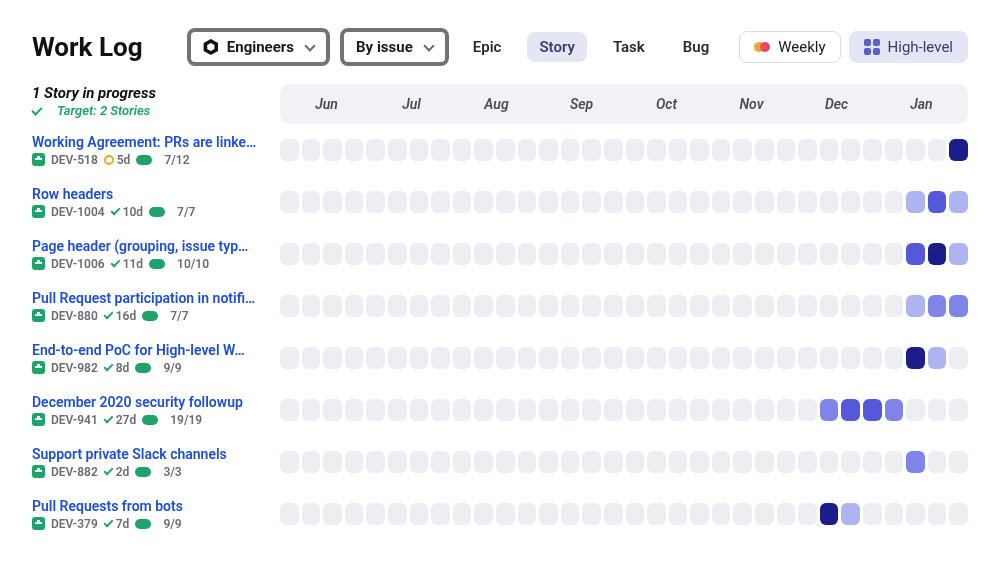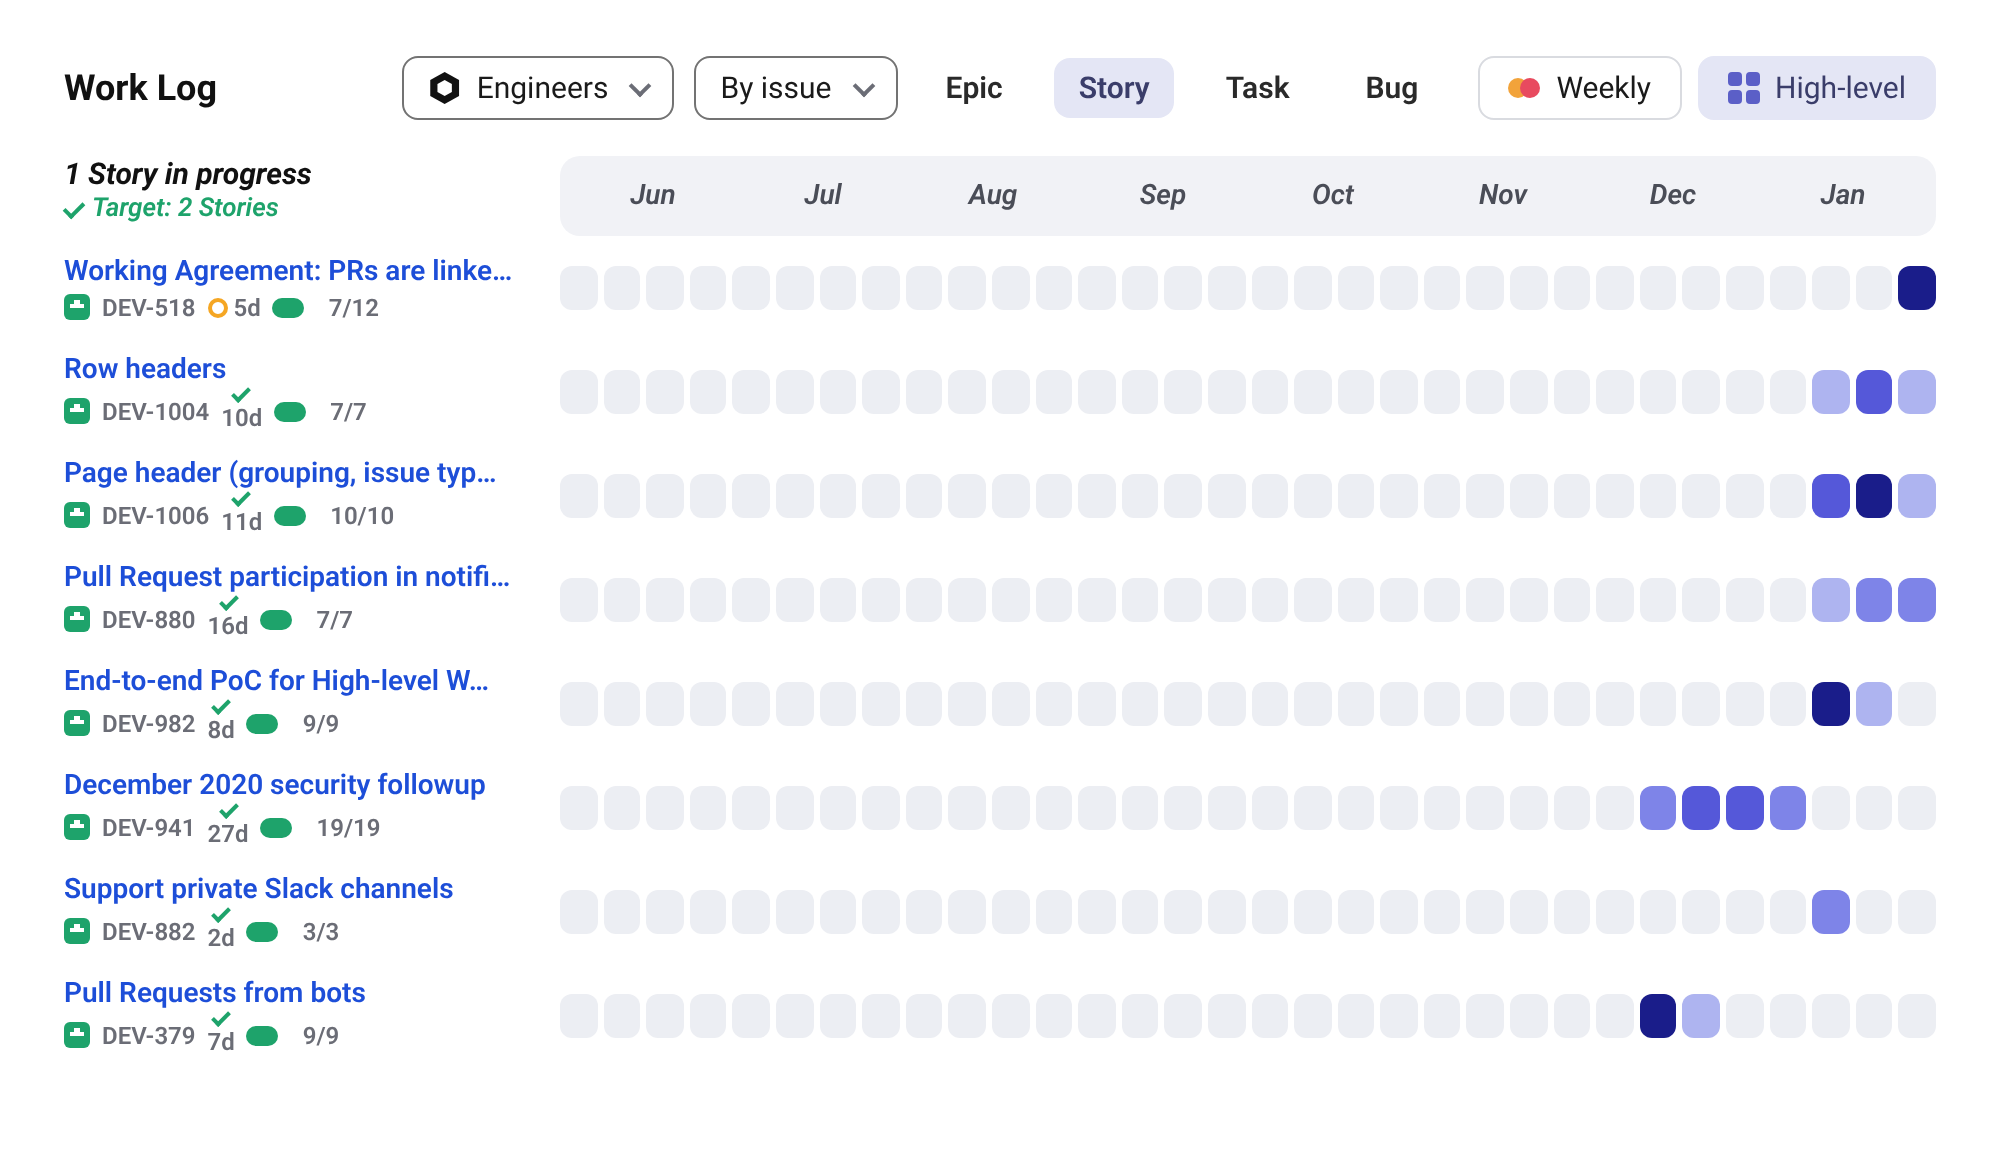--- a/index.html
+++ b/index.html
@@ -16,34 +16,34 @@
   }
 
   
   .header-row {
     display: flex;
     align-items: center;
     gap: 10px;
     margin-bottom: 18px;
   }
   .page-title {
-    font-size: 18px;
+    font-size: 26px;
     font-weight: 700;
     color: #111;
     margin-right: auto;
   }
   .dd {
     display: inline-flex;
     align-items: center;
     gap: 8px;
-    border: 1px solid #737373;
+    border: 4px solid #737373;
     border-radius: 8px;
     padding: 6px 12px;
     font-size: 15px;
-    font-weight: 400;
+    font-weight: 700;
     background: #fff;
     cursor: pointer;
   }
   .hex-icon {
     width: 16px; height: 16px;
     background: #111;
     clip-path: polygon(50% 0, 95% 25%, 95% 75%, 50% 100%, 5% 75%, 5% 25%);
     position: relative;
   }
   .hex-icon::after {
@@ -134,21 +134,21 @@
     height: 40px;
   }
   .progress-text {
     font-size: 15px;
     font-weight: 700;
     color: #111;
   }
   .target-row {
     display: flex;
     align-items: center;
-    gap: 4px;
+    gap: 15px;
     font-size: 13px;
     color: #1ea36b;
     font-weight: 600;
     margin-top: 1px;
   }
   .check-mini {
     width: 10px; height: 6px;
     border-left: 2px solid #1ea36b;
     border-bottom: 2px solid #1ea36b;
     transform: rotate(-45deg);
@@ -218,21 +218,20 @@
     position: absolute;
     left: 5px; top: 3px;
     width: 3px; height: 2px;
     background: #fff;
   }
   .issue-key { color:#6b6d76; }
   .dur-check {
     display: inline-flex;
     align-items: center;
     gap: 3px;
-    flex-direction: column;
   }
   .dur-check .ck {
     width: 9px; height: 5px;
     border-left: 2px solid #1ea36b;
     border-bottom: 2px solid #1ea36b;
     transform: rotate(-45deg);
     margin-top: -2px;
   }
   .dur-circle {
     display: inline-flex;

